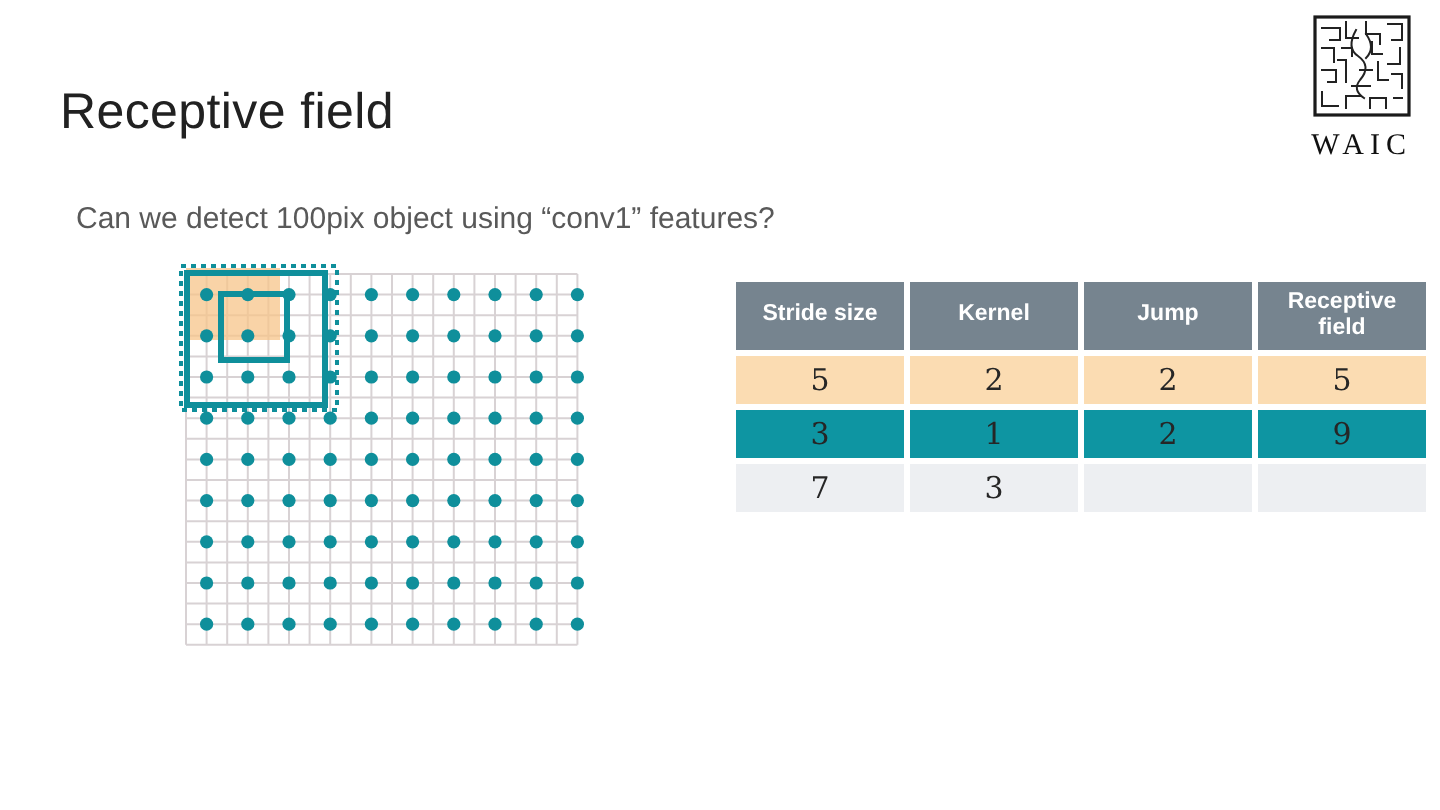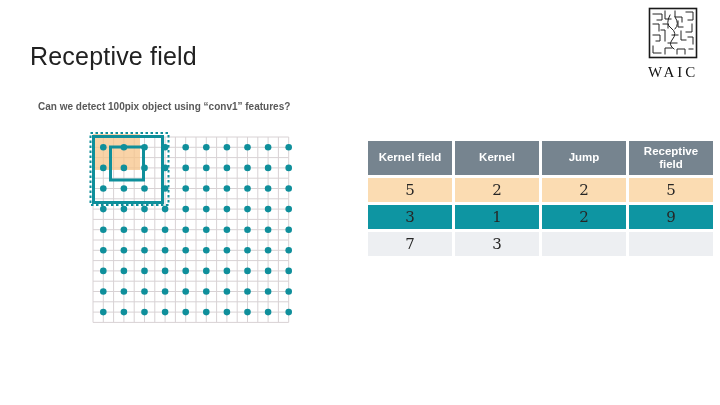--- a/index.html
+++ b/index.html
@@ -6,24 +6,24 @@
   body{
     width:720px;height:405px;background:#ffffff;position:relative;
     font-family:"Liberation Sans", sans-serif;overflow:hidden;
   }
   .slide-title{
     position:absolute;left:30px;top:42px;
     font-size:25px;font-weight:400;color:#212121;letter-spacing:0.2px;
   }
   .slide-subtitle{
     position:absolute;left:38px;top:101px;
-    font-size:10px;font-weight:700;color:#595959;
+    font-size:15px;font-weight:400;color:#595959;
   }
   .grid-svg{position:absolute;left:88px;top:126px;}
-  .logo-wrap{position:absolute;left:648px;top:7px;width:58px;text-align:left;}
+  .logo-wrap{position:absolute;left:648px;top:7px;width:58px;text-align:right;}
   .logo-text{
     margin-top:1px;font-family:"Liberation Serif", serif;font-size:15px;
     letter-spacing:3px;color:#111111;
   }
   table.conv-table{
     position:absolute;left:365px;top:138px;
     border-collapse:separate;border-spacing:3px 3px;table-layout:fixed;
   }
   .conv-table th{
     width:80px;height:34px;background:#76848F;color:#ffffff;
@@ -176,21 +176,21 @@
     <circle cx="200.70000000000002" cy="165.5" r="3.3" fill="#0F8F9B"></circle>
     <circle cx="200.70000000000002" cy="186.10000000000002" r="3.3" fill="#0F8F9B"></circle>
     <rect x="2.5" y="7" width="78" height="72" fill="none" stroke="#0F8F9B" stroke-width="2" stroke-dasharray="2.5 2.5"></rect>
     <rect x="5.5" y="10.5" width="69" height="66" fill="none" stroke="#0F8F9B" stroke-width="3"></rect>
     <rect x="22.5" y="21" width="33" height="33" fill="none" stroke="#0F8F9B" stroke-width="3"></rect>
   </svg>
 
 <table class="conv-table">
   <thead>
     <tr>
-      <th>Kernel field</th>
+      <th>Stride size</th>
       <th>Kernel</th>
       <th>Jump</th>
       <th>Receptive field</th>
     </tr>
   </thead>
   <tbody>
     <tr class="row-orange">
       <td>5</td>
       <td>2</td>
       <td>2</td>

